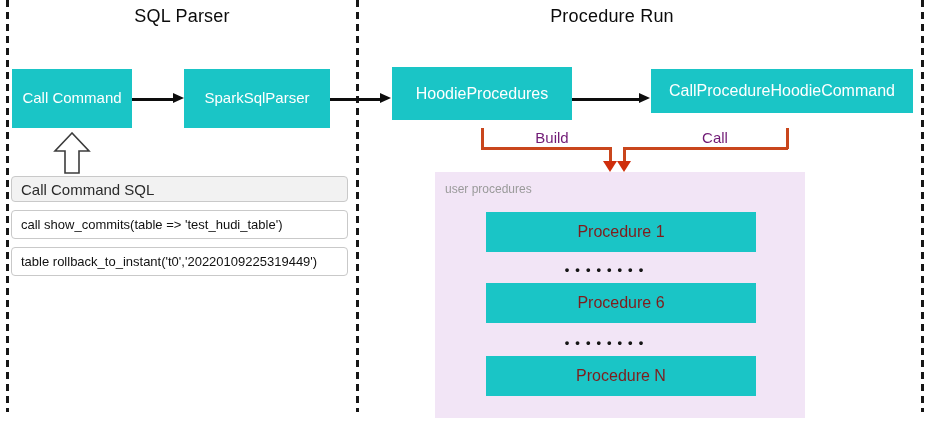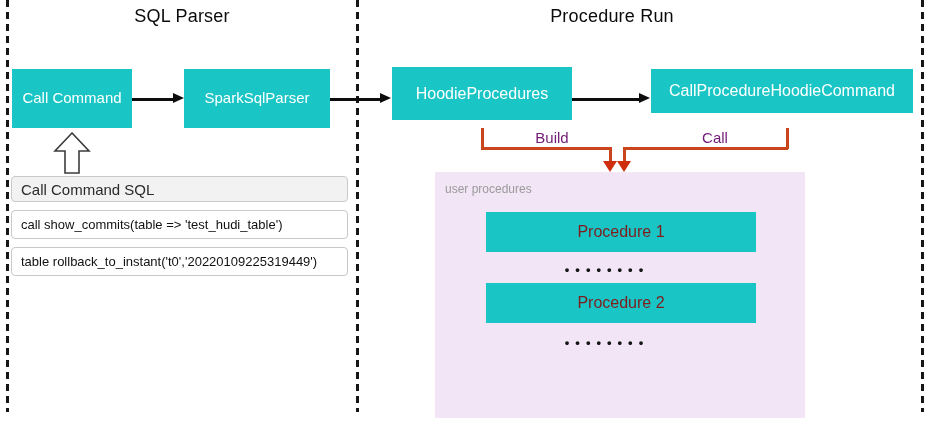--- a/index.html
+++ b/index.html
@@ -83,17 +83,18 @@
   <div class="oline" style="left:623px;top:147px;width:2.5px;height:15px"></div>
   <div class="otri" style="left:617px;top:161px"></div>
 
   <div class="edge-label" style="left:512px">Build</div>
   <div class="edge-label" style="left:675px">Call</div>
 
   <div class="panel">
     <div class="panel-label">user procedures</div>
     <div class="proc" style="top:40px">Procedure 1</div>
     <div class="dots" style="top:90px">••••••••</div>
-    <div class="proc" style="top:111px">Procedure 2</div>
+    <div class="proc" style="top:111px">Procedure 6</div>
     <div class="dots" style="top:163px">••••••••</div>
+    <div class="proc" style="top:184px">Procedure N</div>
   </div>
 
 </div>
 
 </body></html>

